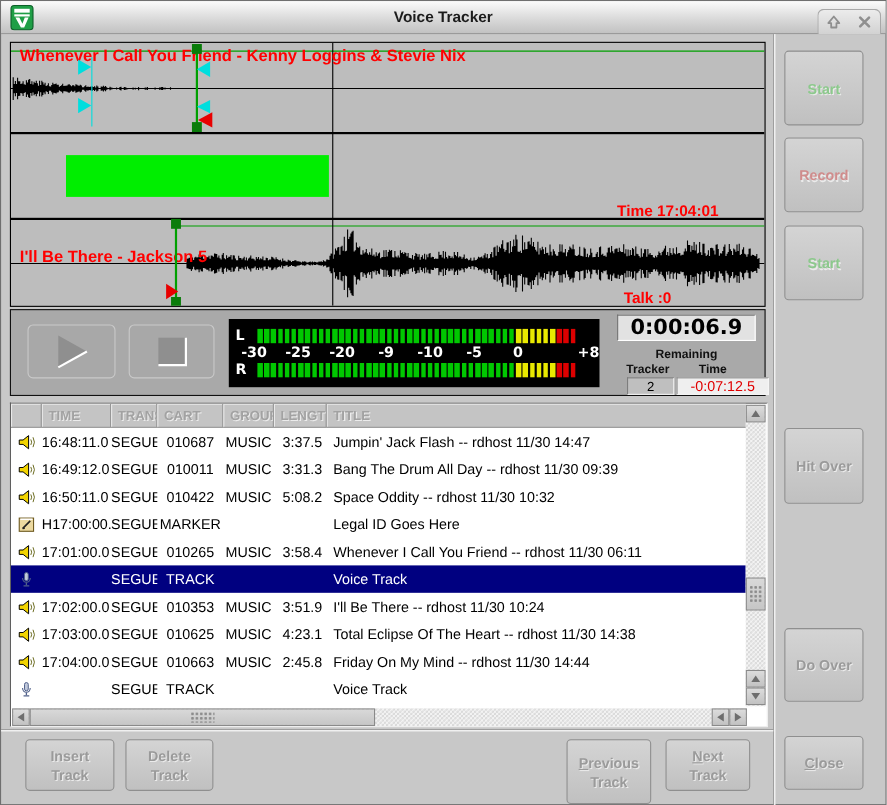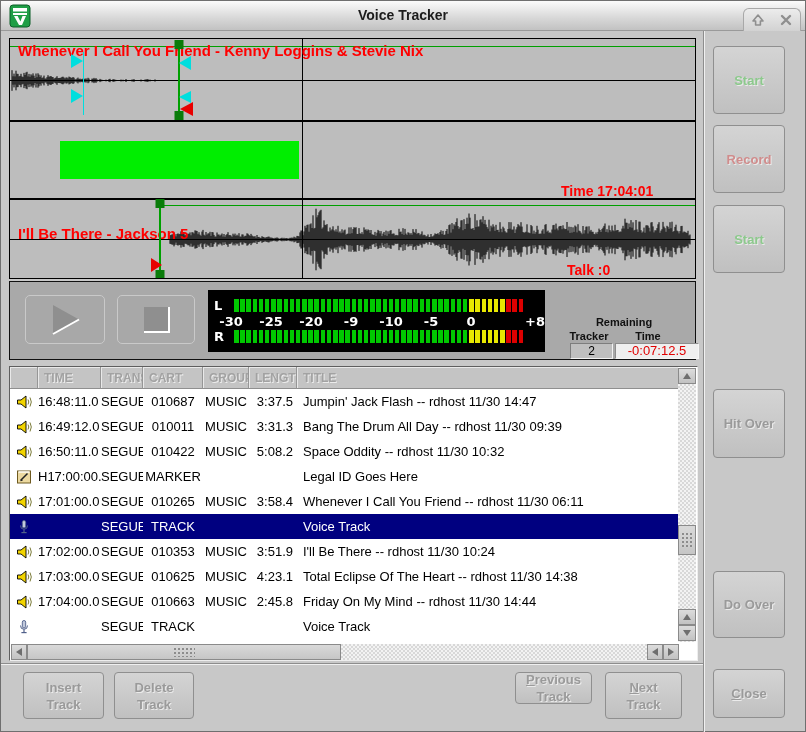--- a/index.html
+++ b/index.html
@@ -291,20 +291,21 @@
           <div class="seg" style="background: rgb(232, 232, 0);"></div>
           <div class="seg" style="background: rgb(232, 232, 0);"></div>
           <div class="seg" style="background: rgb(232, 232, 0);"></div>
           <div class="seg" style="background: rgb(232, 232, 0);"></div>
           <div class="seg" style="background: rgb(221, 0, 0);"></div>
           <div class="seg" style="background: rgb(221, 0, 0);"></div>
           <div class="seg" style="background: rgb(221, 0, 0);"></div>
         </div>
     </div>
 
+    <div class="timerbox">0:00:06.9</div>
     <div class="rem-head">Remaining</div>
     <div class="rem-lab-tracks">Tracker</div>
     <div class="rem-lab-time">Time</div>
     <div class="rem-tracks">2</div>
     <div class="rem-time">-0:07:12.5</div>
   </div>
 
   <div class="logtable">
     <div class="thead">
       <div class="th w0"></div>
@@ -501,18 +502,18 @@
   <button class="btn etch-red" style="left:712px;top:124px;width:72px;height:68px;"><span>Record</span></button>
   <button class="btn etch-green" style="left:712px;top:204px;width:72px;height:68px;"><span>Start</span></button>
   <button class="btn etch" style="left:712px;top:388px;width:72px;height:69px;"><span>Hit Over</span></button>
   <button class="btn etch" style="left:712px;top:668px;width:72px;height:49px;"><span><u>C</u>lose</span></button>
   <button class="btn etch" style="left:712px;top:570px;width:72px;height:67px;"><span>Do Over</span></button>
 
   <button class="btn etch" style="left:22px;top:671px;width:81px;height:47px;"><span>Insert
 Track</span></button>
   <button class="btn etch" style="left:113px;top:671px;width:80px;height:47px;"><span>Delete
 Track</span></button>
-  <button class="btn etch" style="left:514px;top:671px;width:77px;height:32px;"><span><u>P</u>revious
+  <button class="btn etch" style="left:514px;top:671px;width:77px;height:59px;"><span><u>P</u>revious
 Track</span></button>
   <button class="btn etch" style="left:604px;top:671px;width:77px;height:47px;"><span><u>N</u>ext
 Track</span></button>
 
 </div>
 
 </body></html>

